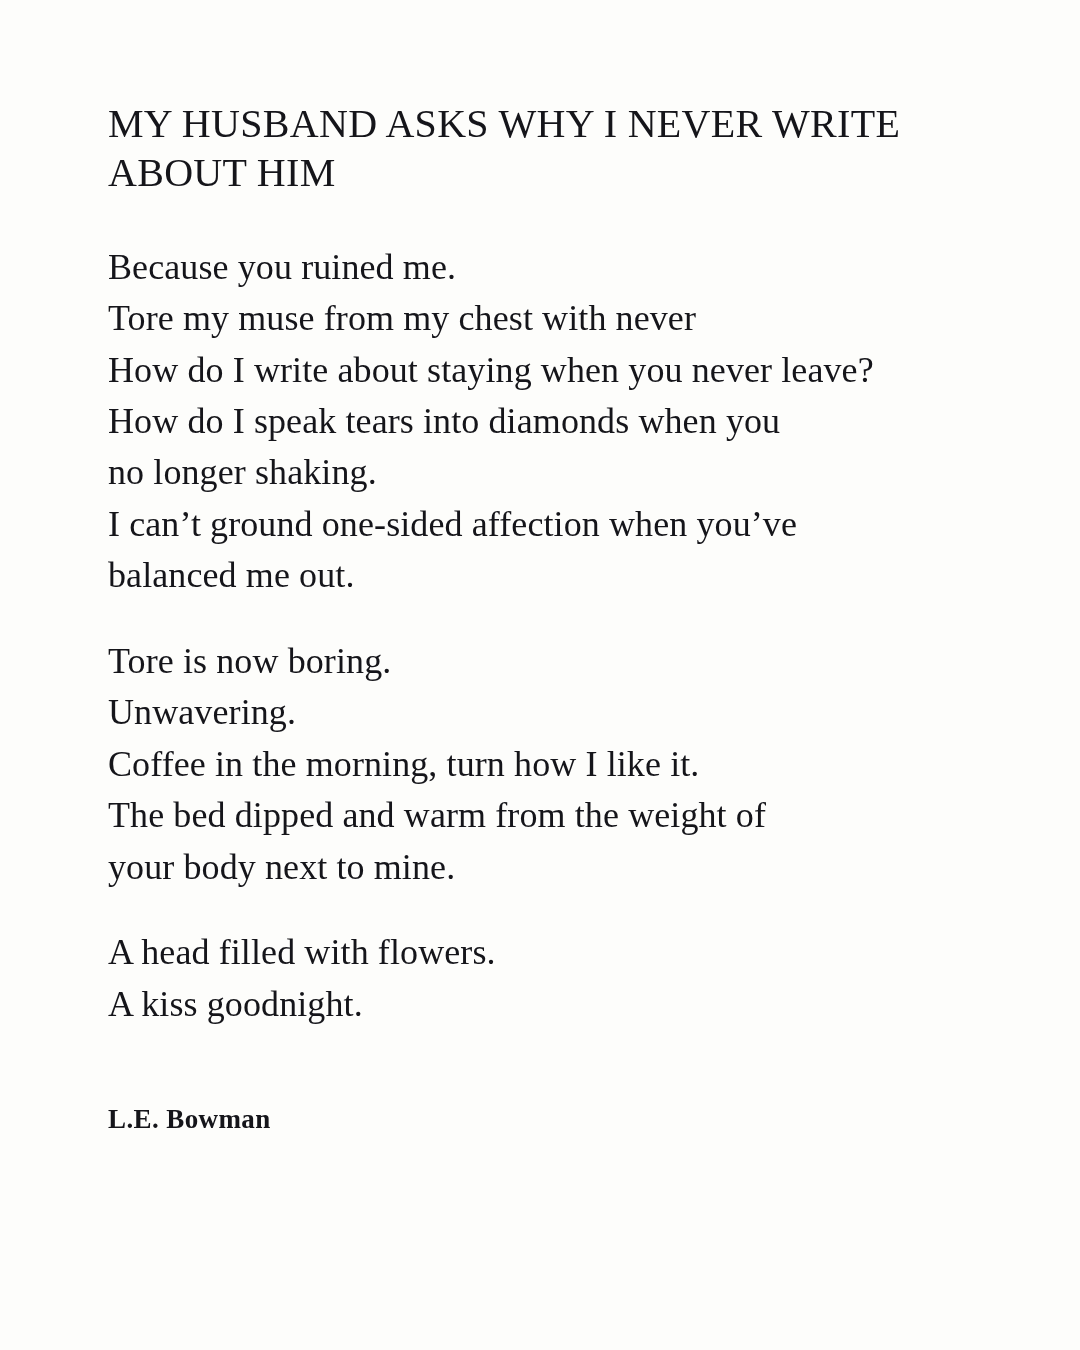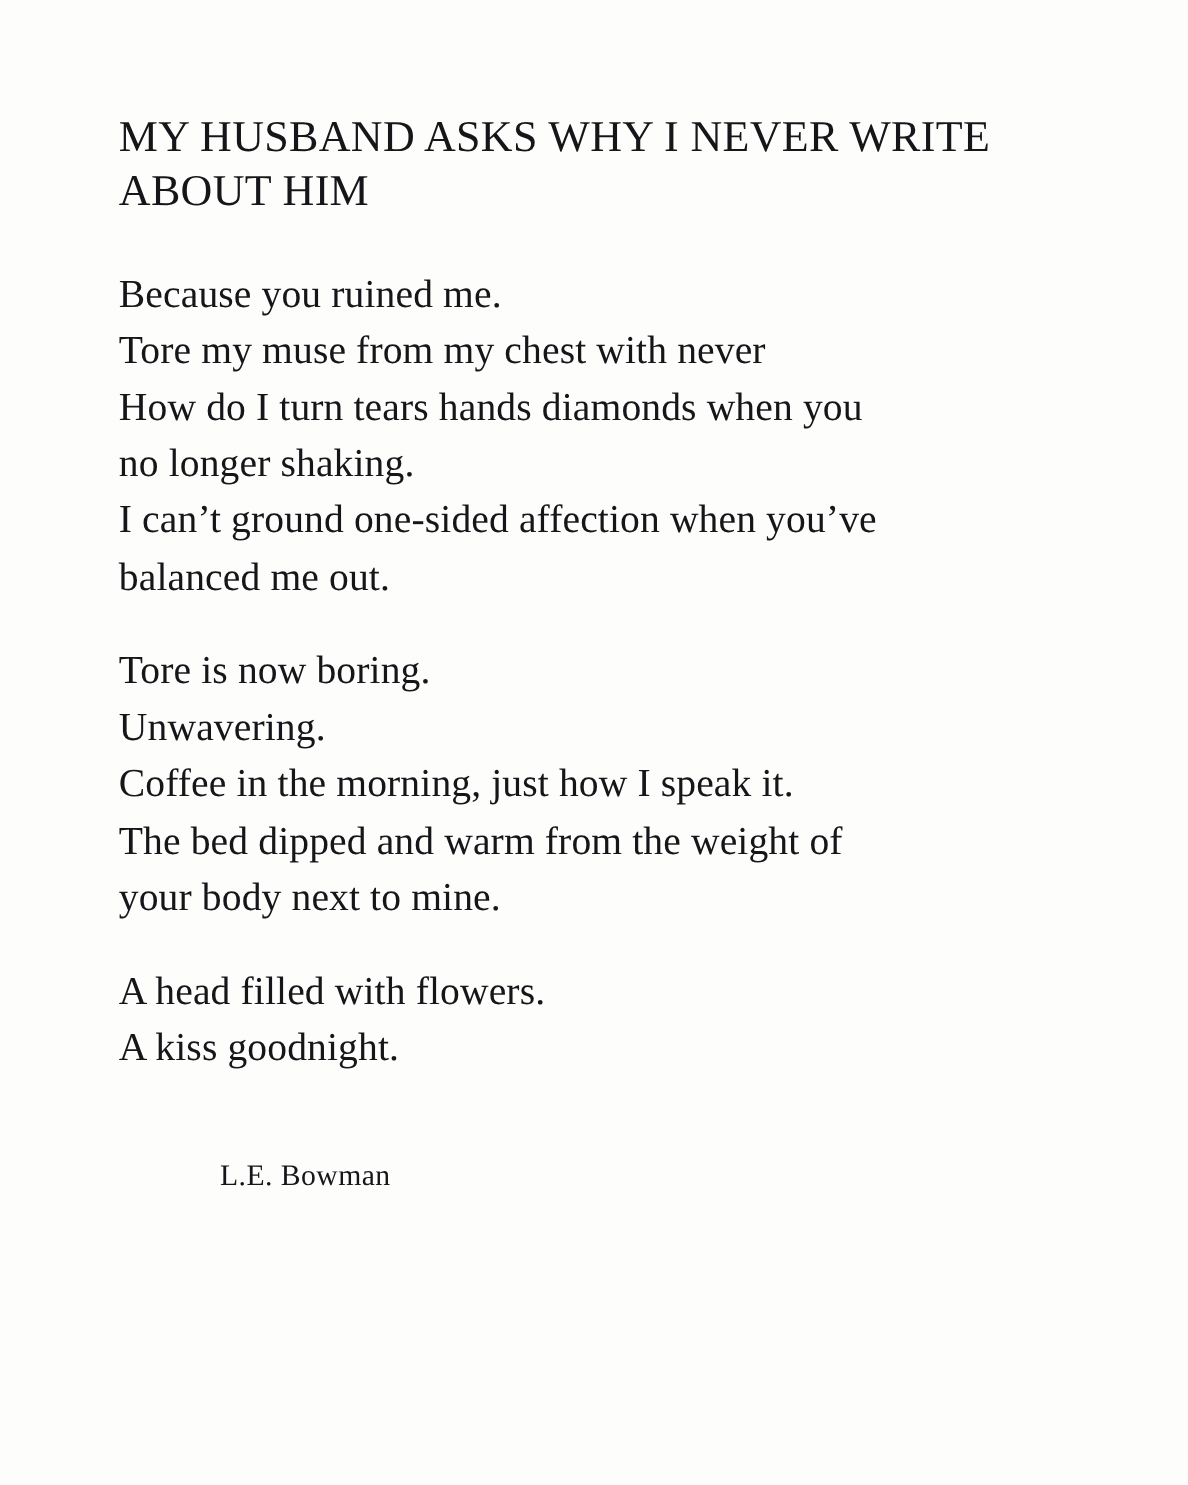--- a/index.html
+++ b/index.html
@@ -40,45 +40,46 @@
     margin-bottom: 0;
   }
   .line {
     font-size: 36px;
     line-height: 1.43;
     letter-spacing: 0.1px;
     white-space: pre;
   }
   .attribution {
     margin-top: 40px;
-    margin-left: 92px;
     font-size: 27px;
     letter-spacing: 0.4px;
+    font-weight: bold;
   }
 </style>
 </head>
 <body>
 
 <div class="poem-page">
 
   <h1 class="poem-title">MY HUSBAND ASKS WHY I NEVER WRITE ABOUT HIM</h1>
 
   <div class="stanza">
     <div class="line">Because you ruined me.</div>
     <div class="line">Tore my muse from my chest with never</div>
-    <div class="line">How do I turn tears hands diamonds when you</div>
+    <div class="line">How do I write about staying when you never leave?</div>
+    <div class="line">How do I speak tears into diamonds when you</div>
     <div class="line">no longer shaking.</div>
     <div class="line">I can’t ground one-sided affection when you’ve</div>
     <div class="line">balanced me out.</div>
   </div>
 
   <div class="stanza">
     <div class="line">Tore is now boring.</div>
     <div class="line">Unwavering.</div>
-    <div class="line">Coffee in the morning, just how I speak it.</div>
+    <div class="line">Coffee in the morning, turn how I like it.</div>
     <div class="line">The bed dipped and warm from the weight of</div>
     <div class="line">your body next to mine.</div>
   </div>
 
   <div class="stanza">
     <div class="line">A head filled with flowers.</div>
     <div class="line">A kiss goodnight.</div>
   </div>
 
   <div class="attribution">L.E. Bowman</div>

